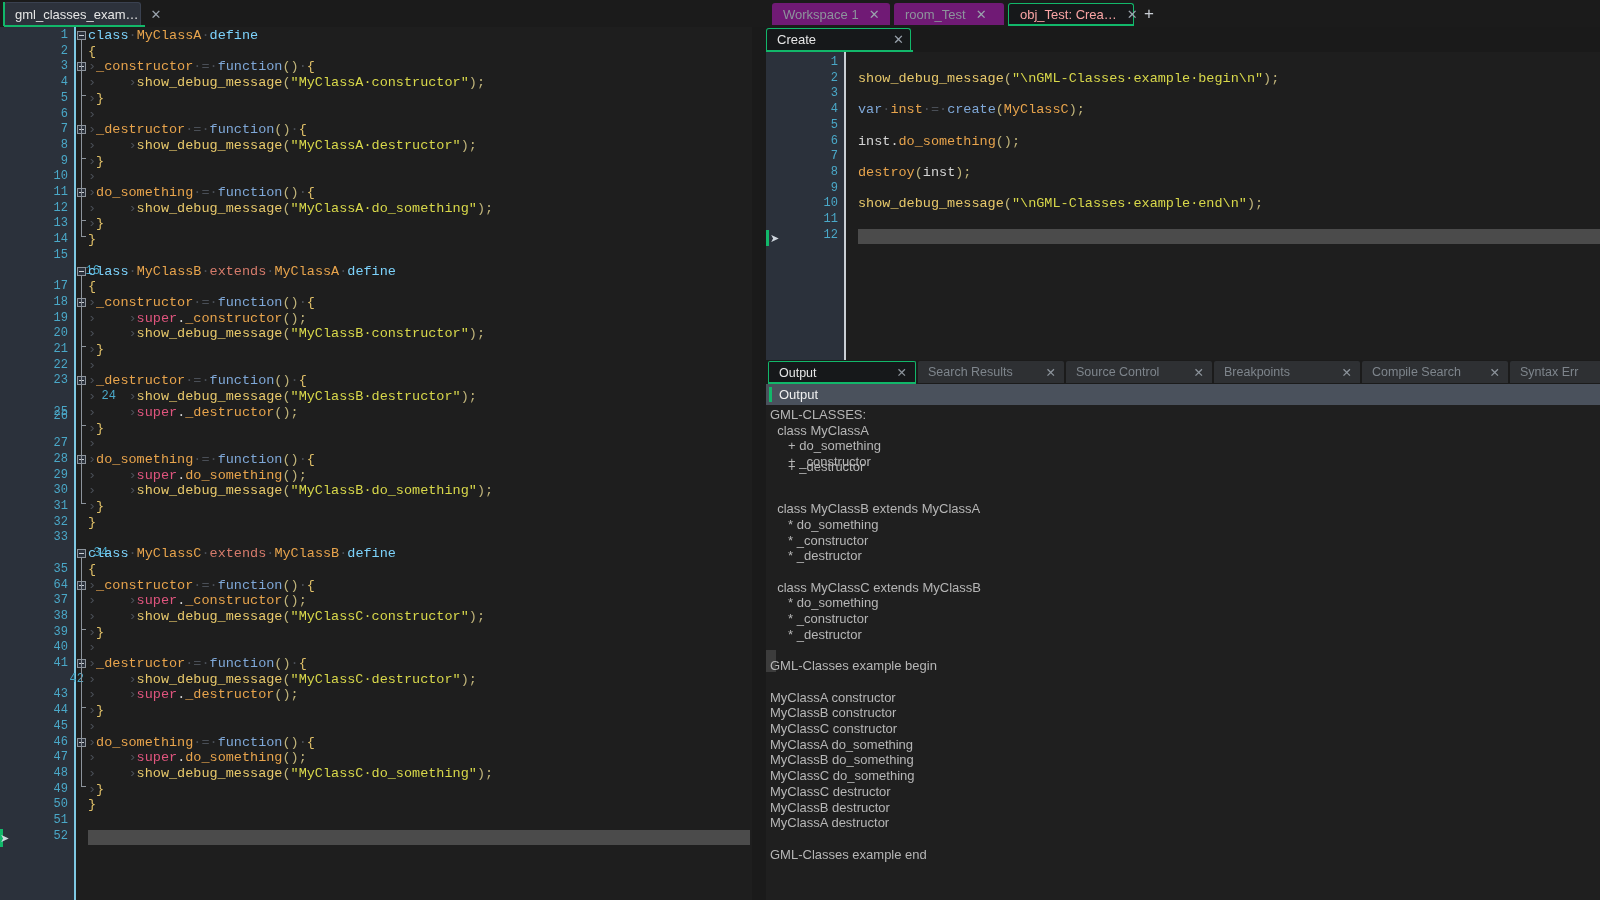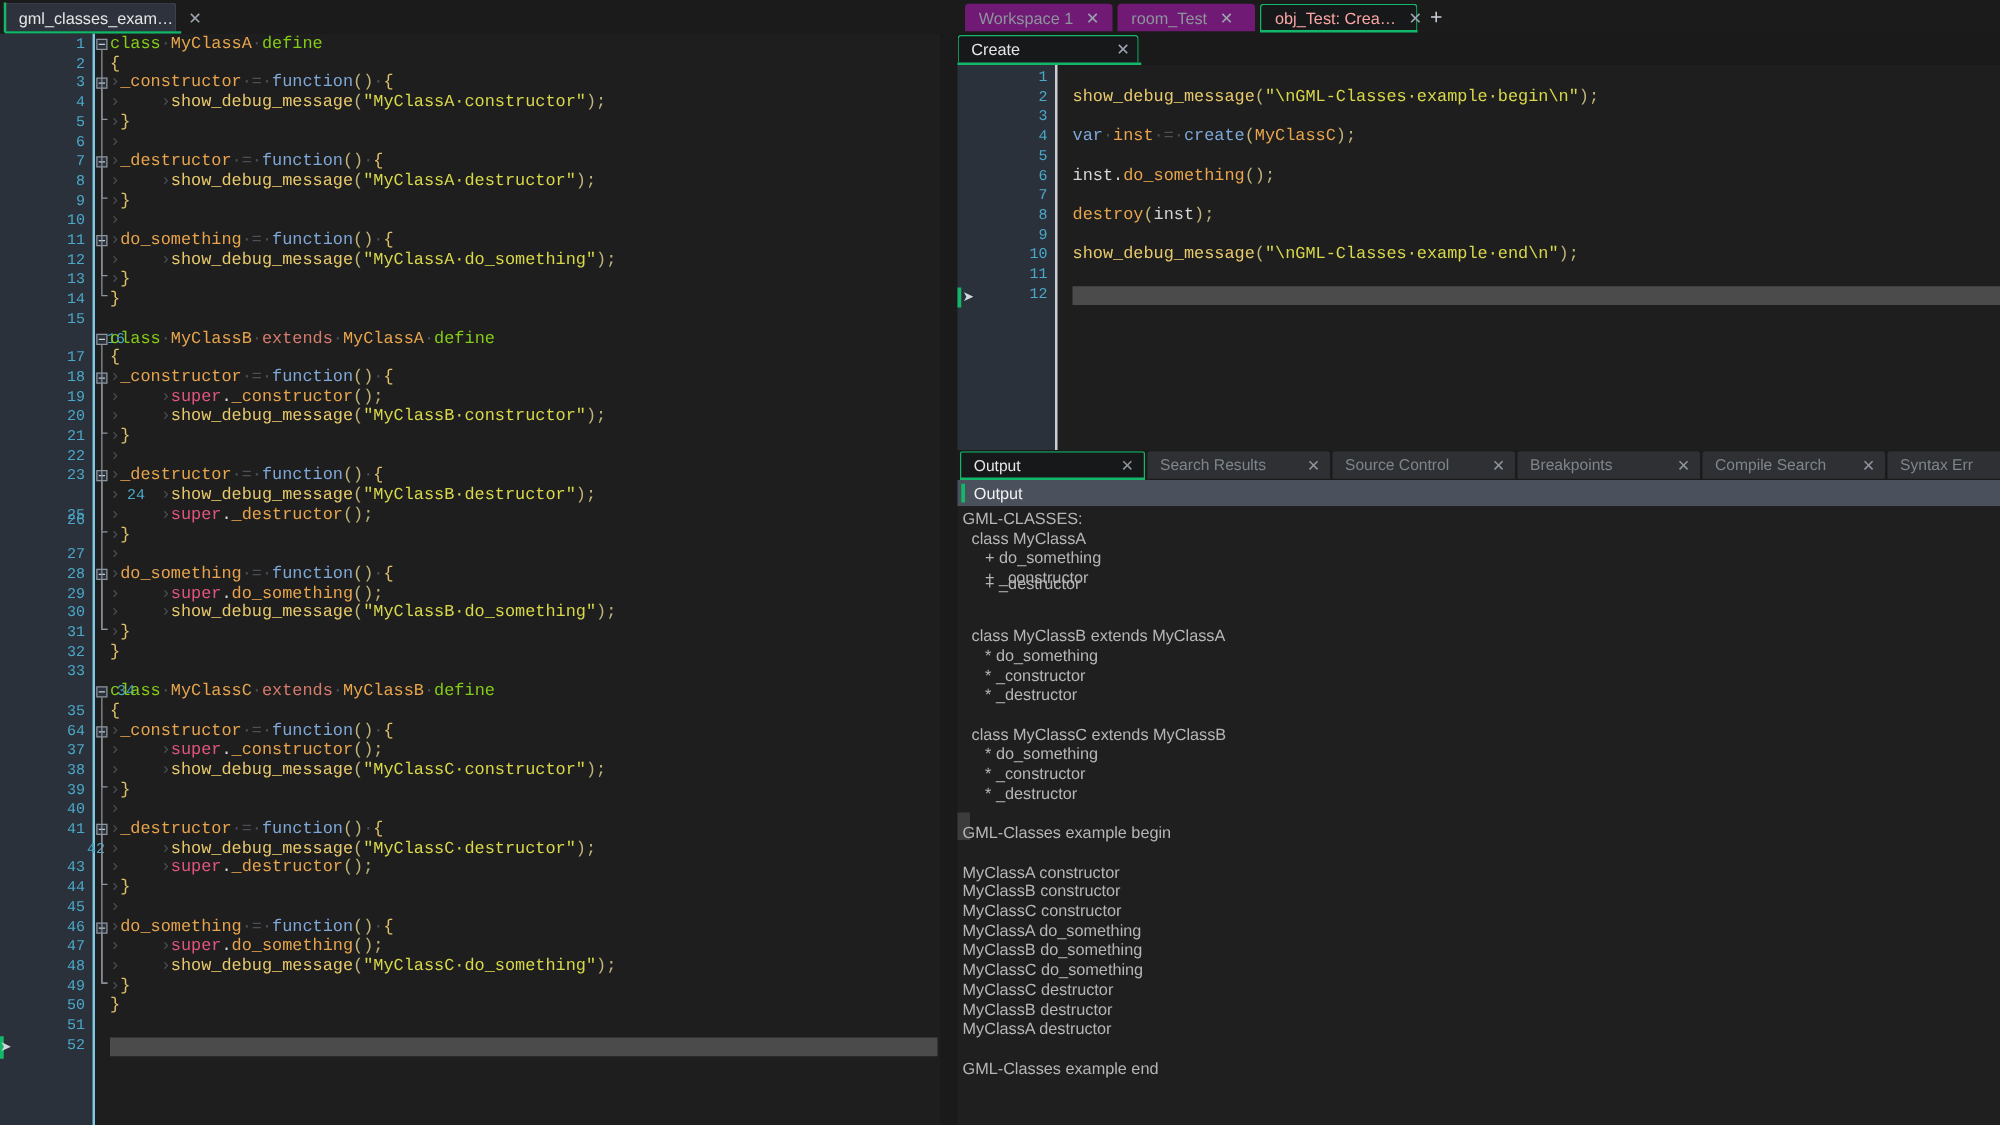--- a/index.html
+++ b/index.html
@@ -24,21 +24,21 @@
   .left-cursor-arrow{position:absolute;left:0px;top:803px;width:10px;height:16px;color:#cfd6dd;font-size:11px;line-height:16px;}
   .left-cursor-bar{position:absolute;left:0px;top:802px;width:3px;height:18px;background:#12b76a;}
 
   
   .code{position:absolute;font-family:"Liberation Mono",monospace;font-size:13.5px;line-height:15.7px;}
   .crow{position:relative;height:15.7px;white-space:pre;}
   .lnum{position:absolute;text-align:right;font-family:"Liberation Mono",monospace;
         font-size:12px;color:#4aa8c8;line-height:15.7px;}
 
   
-  .t-key{color:#84cc16;}     
+  .t-key{color:#7dd3fc;}     
   .t-type{color:#e8a44c;}    
   .t-ext{color:#d57b6b;}
   .t-fn{color:#e8a44c;}      
   .t-fname{color:#e8c96b;}   
   .t-str{color:#d8d84a;}     
   .t-punct{color:#e0c068;}   
   .t-ws{color:#4a4f57;}      
   .t-super{color:#e0557e;}
   .t-plain{color:#d5d5d5;}
   .t-blue{color:#7fa8d8;}

